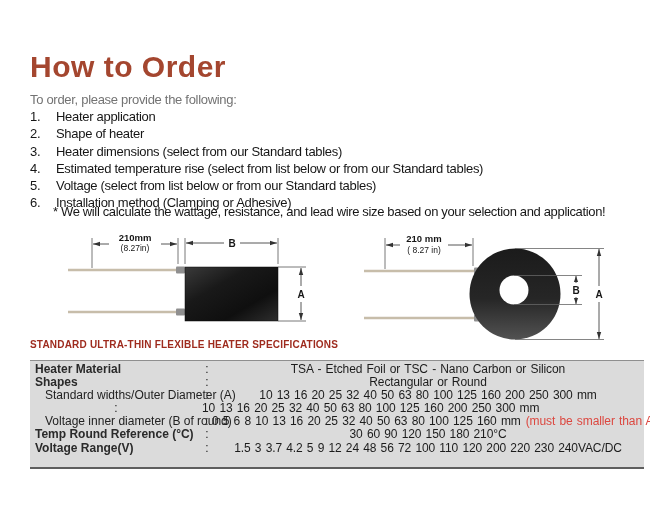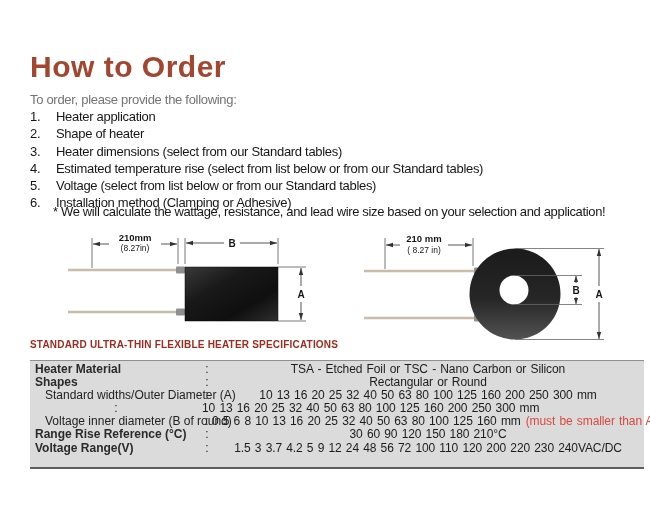--- a/index.html
+++ b/index.html
@@ -188,21 +188,21 @@
     <div class="t-row indent">
       <span class="t-colon">:</span>
       <span class="t-value">10 13 16 20 25 32 40 50 63 80 100 125 160 200 250 300 mm</span>
     </div>
     <div class="t-row indent">
       <span class="t-label">Voltage inner diameter (B of round)</span>
       <span class="t-colon">:</span>
       <span class="t-value"><span>0 5 6 8 10 13 16 20 25 32 40 50 63 80 100 125 160 mm</span><span class="t-note">(must be smaller than A)</span></span>
     </div>
     <div class="t-row">
-      <span class="t-label">Range Rise Reference (°C)</span>
+      <span class="t-label">Temp Round Reference (°C)</span>
       <span class="t-colon">:</span>
       <span class="t-value">30 60 90 120 150 180 210°C</span>
     </div>
     <div class="t-row">
       <span class="t-label">Voltage Range(V)</span>
       <span class="t-colon">:</span>
       <span class="t-value">1.5 3 3.7 4.2 5 9 12 24 48 56 72 100 110 120 200 220 230 240VAC/DC</span>
     </div>
   </div>
 

